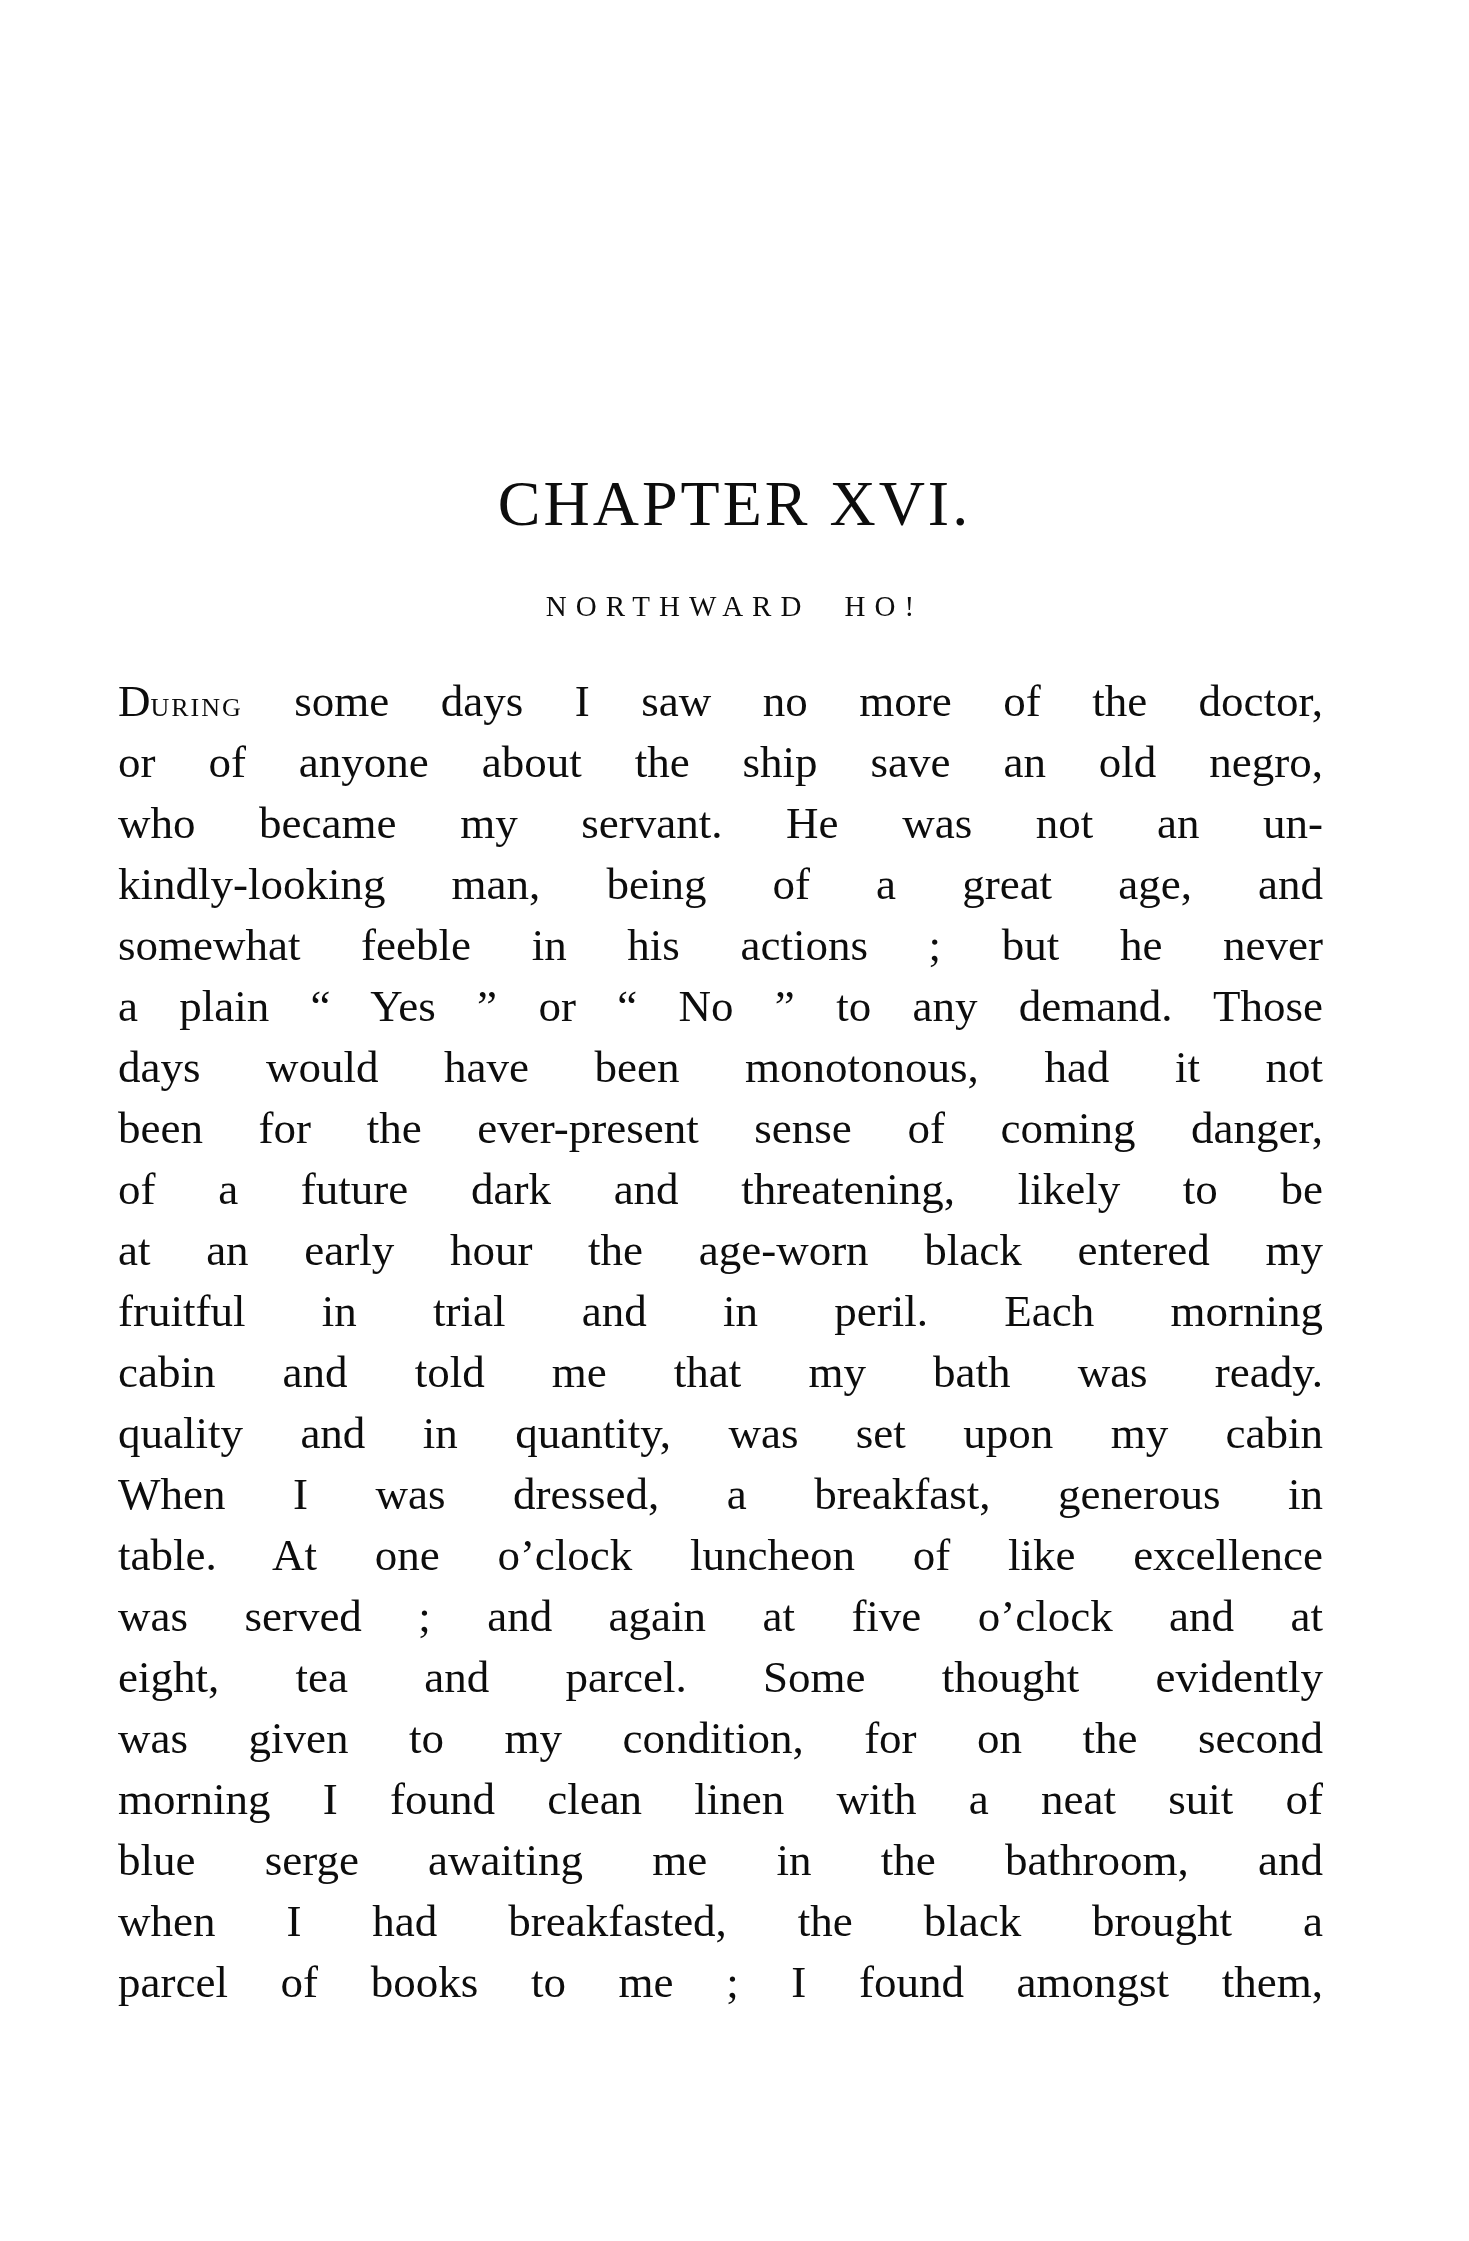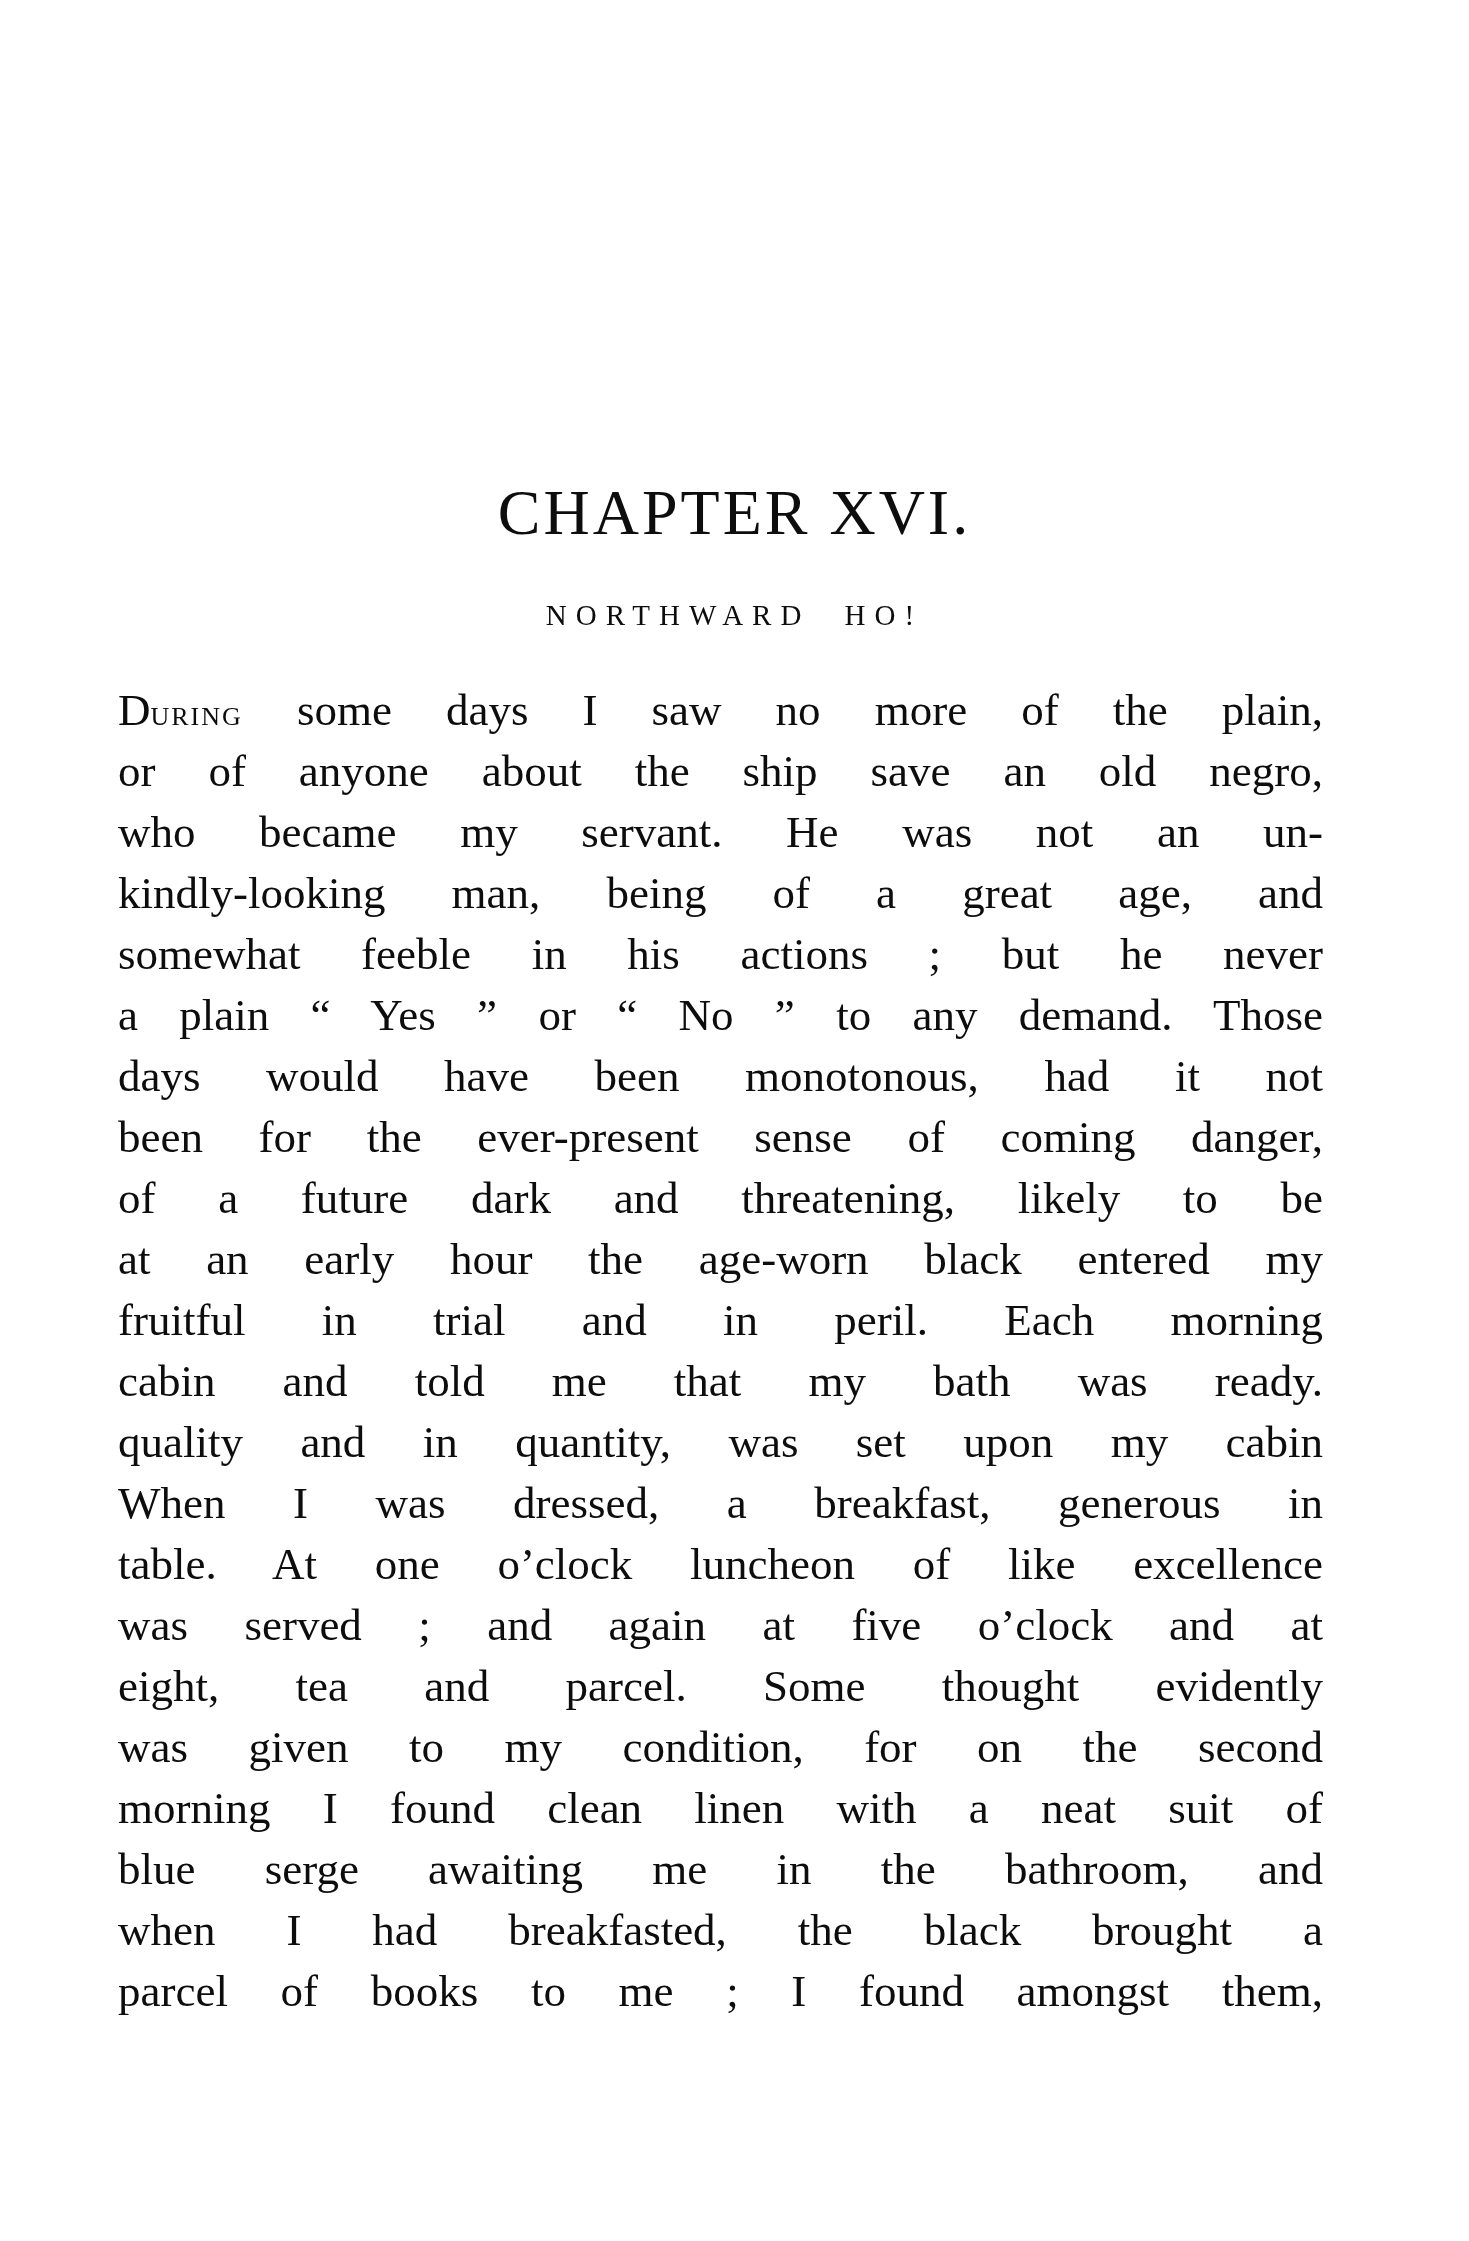--- a/index.html
+++ b/index.html
@@ -13,21 +13,21 @@
     height: 2241px;
     background: #ffffff;
     color: #0d0d0d;
     font-family: "Liberation Serif", serif;
     overflow: hidden;
   }
   .content {
     padding-top: 472px;
   }
   .chapter-title {
-    margin: 9px;
+    margin: 0;
     text-align: center;
     font-size: 64px;
     line-height: 1;
     font-weight: normal;
     letter-spacing: 3px;
     white-space: nowrap;
   }
   .chapter-subtitle {
     margin: 56px 0 0 0;
     text-align: center;
@@ -60,21 +60,21 @@
 
 <div class="page">
   <div class="content">
 
     <h1 class="chapter-title">CHAPTER XVI.</h1>
 
     <h2 class="chapter-subtitle">NORTHWARD HO!</h2>
 
     <div class="body-block">
 
-      <div class="text-line"><span>D</span><span class="smallcaps">URING</span> <span>some days I saw no more of the plain,</span></div>
+      <div class="text-line"><span>D</span><span class="smallcaps">URING</span> <span>some days I saw no more of the doctor,</span></div>
 
       <div class="text-line">or of anyone about the ship save an old negro,</div>
       <div class="text-line">who became my servant. He was not an un-</div>
       <div class="text-line">kindly-looking man, being of a great age, and</div>
       <div class="text-line">somewhat feeble in his actions ; but he never</div>
       <div class="text-line">a plain “ Yes ” or “ No ” to any demand. Those</div>
       <div class="text-line">days would have been monotonous, had it not</div>
       <div class="text-line">been for the ever-present sense of coming danger,</div>
       <div class="text-line">of a future dark and threatening, likely to be</div>
       <div class="text-line">at an early hour the age-worn black entered my</div>

